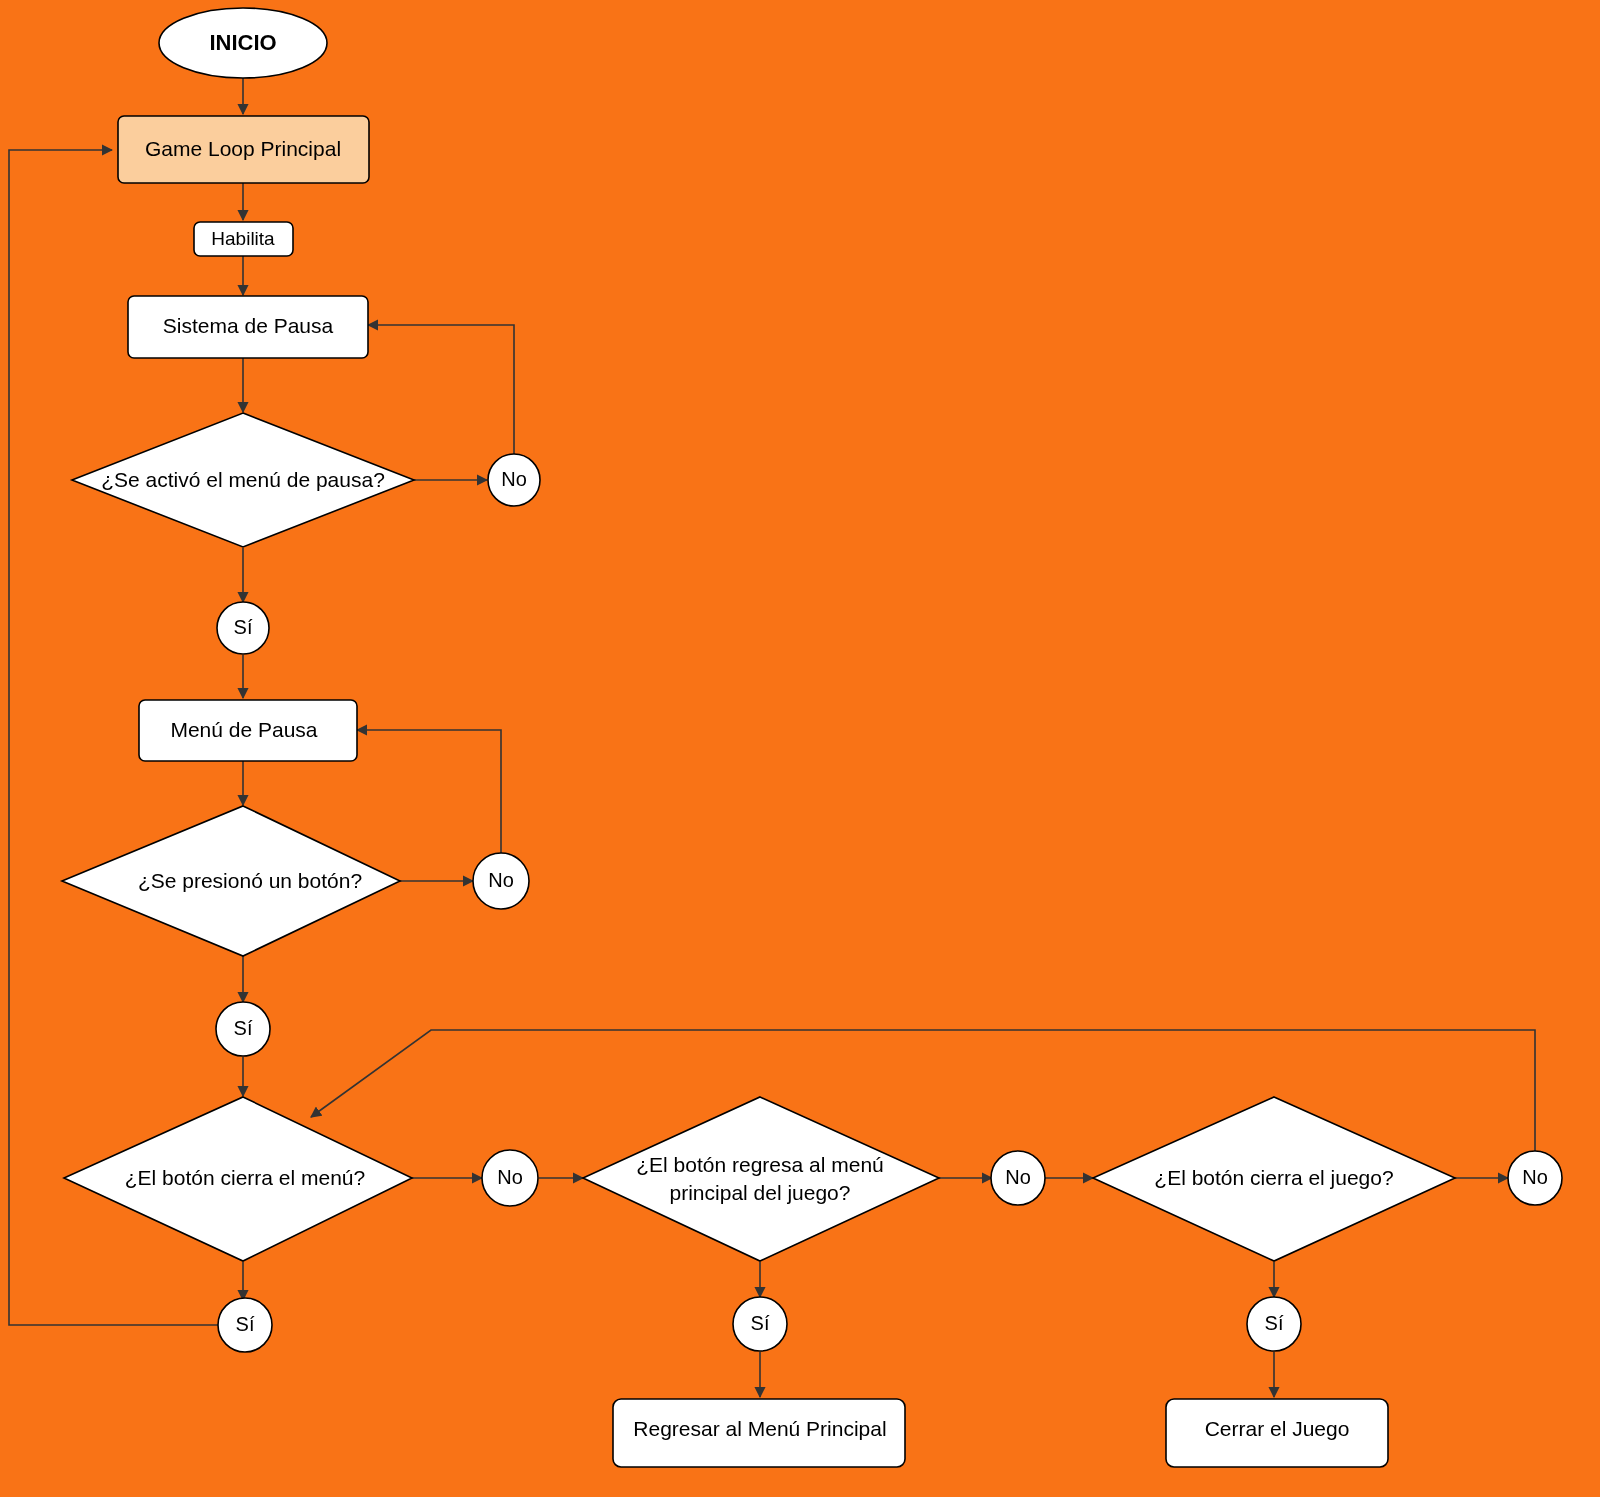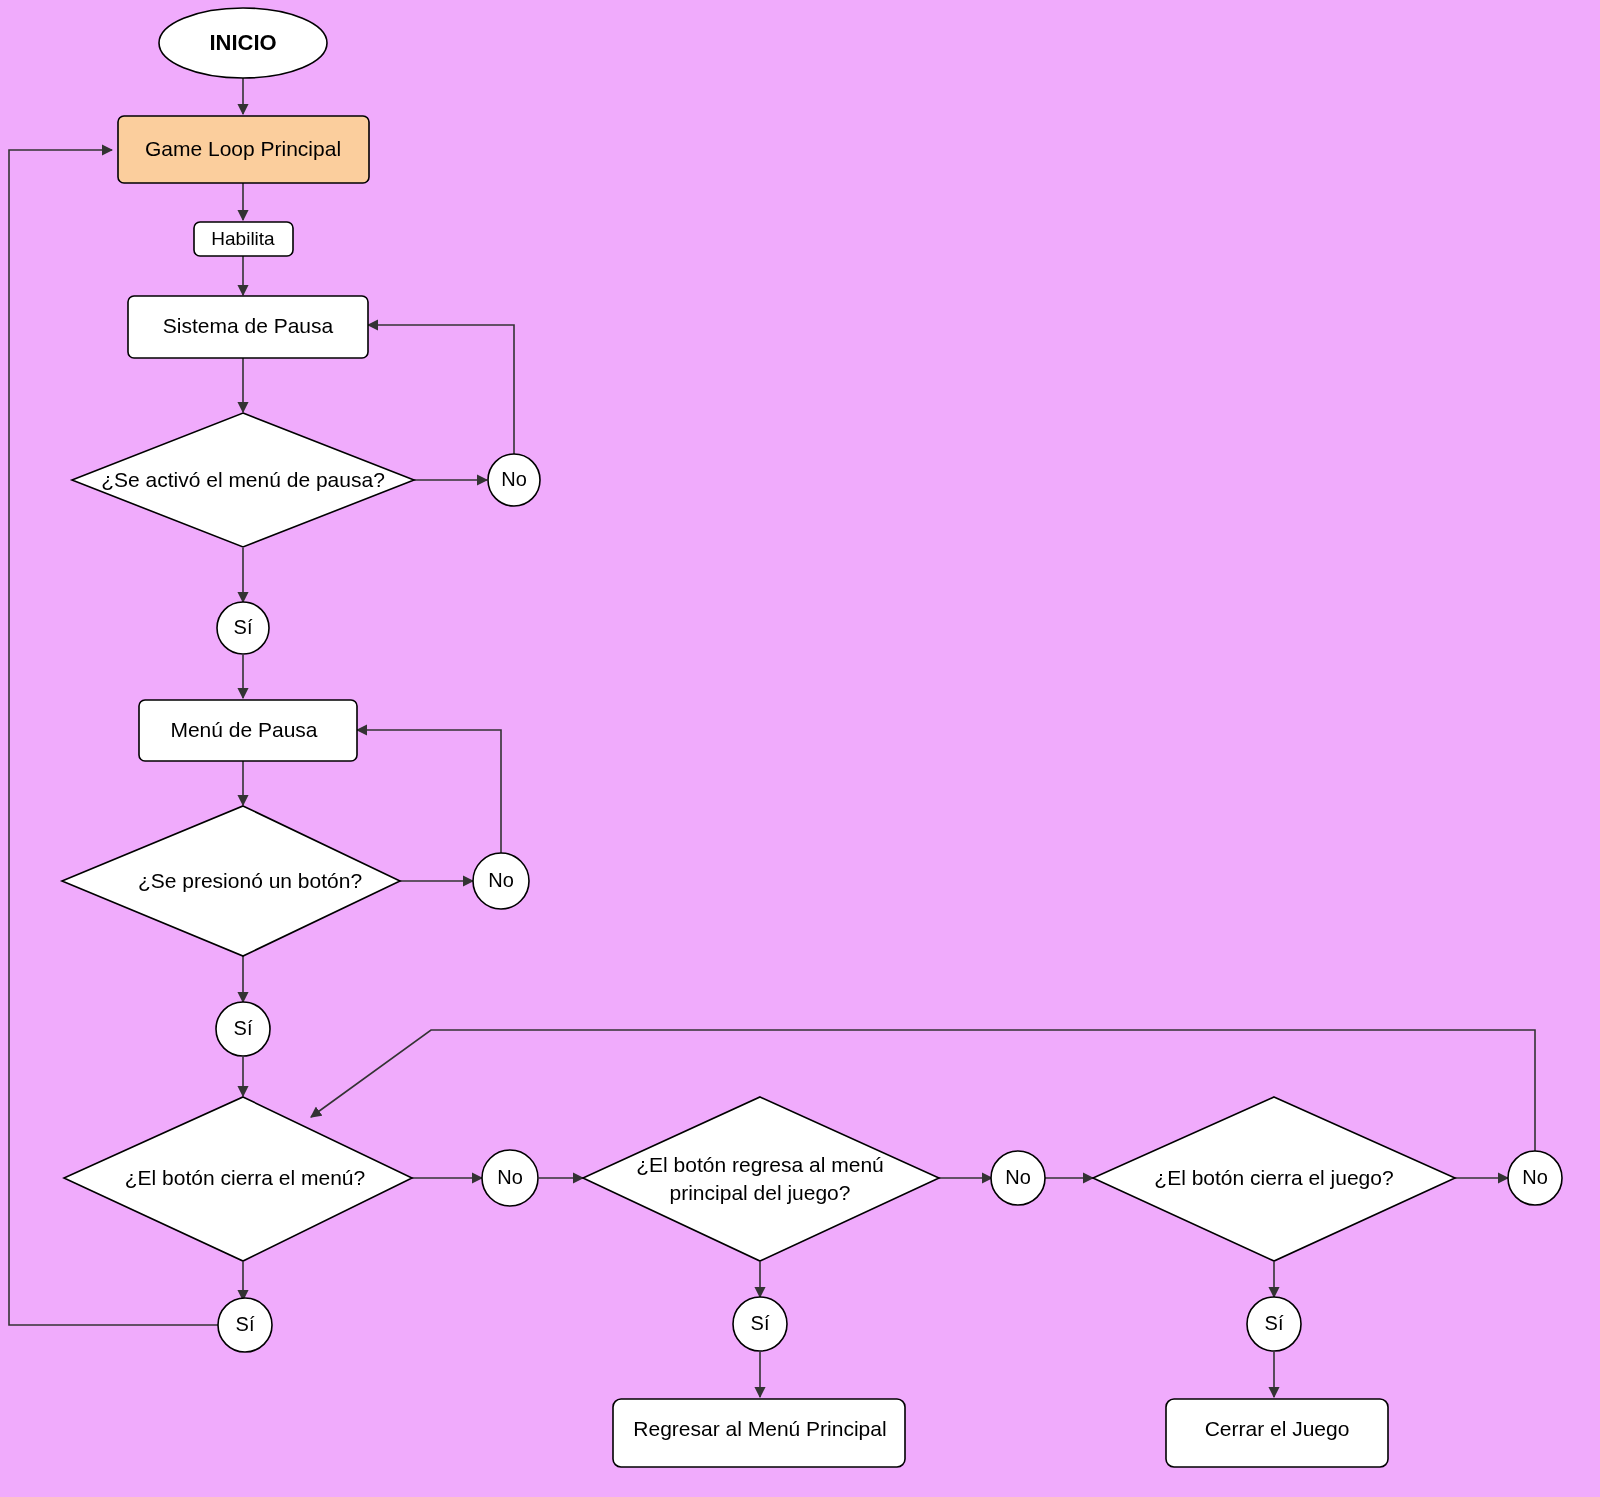--- a/index.html
+++ b/index.html
@@ -7,21 +7,21 @@
     padding: 0;
     background: #ffffff;
   }
   body {
     font-family: "Liberation Sans", sans-serif;
   }
   #stage {
     position: relative;
     width: 1600px;
     height: 1497px;
-    background: #f0abfc;
+    background: #f97316;
     overflow: hidden;
   }
   #flow-svg {
     position: absolute;
     left: 0;
     top: 0;
     width: 1600px;
     height: 1497px;
   }
   .node-shape {

